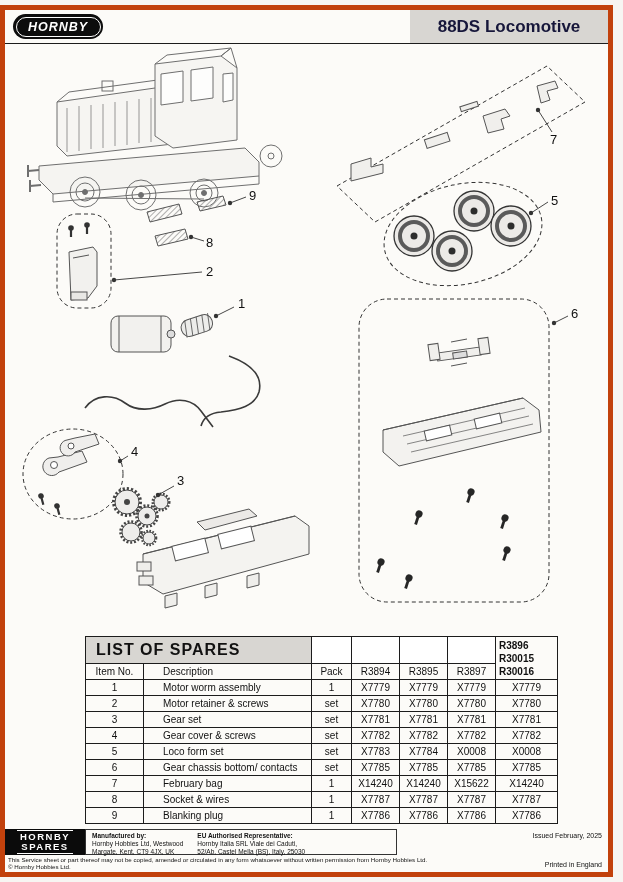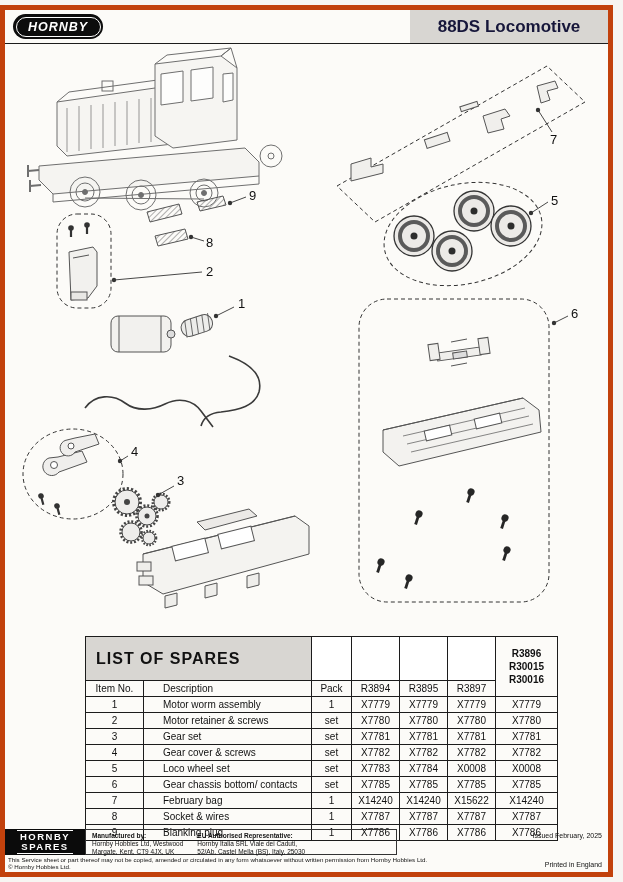--- a/index.html
+++ b/index.html
@@ -39,23 +39,23 @@
   .diagram svg { display: block; }
   
   .table-wrap { margin: 2px 0 0 80px; }
   table { border-collapse: collapse; border: 1.5px solid #111; }
   td, th { border: 1px solid #1c1c1c; padding: 1px 3px; height: 16px; font-size: 10px; }
   th { font-weight: normal; text-align: center; }
   td.c { text-align: center; }
   .desc { text-align: left; padding-left: 19px; }
   .spares-title {
     background: #d8d6d2; font-size: 16px; font-weight: bold;
-    letter-spacing: 1px; text-align: left; padding-left: 10px; height: 44px;
-  }
-  .hdr-multi { font-weight: bold; text-align: center; line-height: 1.3; vertical-align: middle; }
+    letter-spacing: 1px; text-align: left; padding-left: 10px; height: 27px;
+  }
+  .hdr-multi { font-weight: bold; line-height: 1.3; vertical-align: middle; }
   .blank { background: #fff; }
   
   .footer { position: absolute; left: 0; right: 0; bottom: 0; height: 52px; }
   .footer-row { position: absolute; left: 0; right: 6px; bottom: 17px; height: 26px; display: flex; align-items: stretch; }
   .footer-logo {
     width: 80px; background: #0b0b0b; color: #fff;
     display: flex; flex-direction: column; align-items: center; justify-content: center;
   }
   .fl-rule { width: 70%; height: 1px; background: #fff; margin: 1px 0; }
   .fl-text { font-size: 9.5px; font-weight: bold; letter-spacing: 1.5px; line-height: 1.05; }
@@ -375,21 +375,21 @@
         <td class="c">4</td>
         <td class="desc">Gear cover &amp; screws</td>
         <td class="c">set</td>
         <td class="c">X7782</td>
         <td class="c">X7782</td>
         <td class="c">X7782</td>
         <td class="c">X7782</td>
       </tr>
       <tr>
         <td class="c">5</td>
-        <td class="desc">Loco wheel set</td>
+        <td class="desc">Loco form set</td>
         <td class="c">set</td>
         <td class="c">X7783</td>
         <td class="c">X7784</td>
         <td class="c">X0008</td>
         <td class="c">X0008</td>
       </tr>
       <tr>
         <td class="c">6</td>
         <td class="desc">Gear chassis bottom/ contacts</td>
         <td class="c">set</td>

